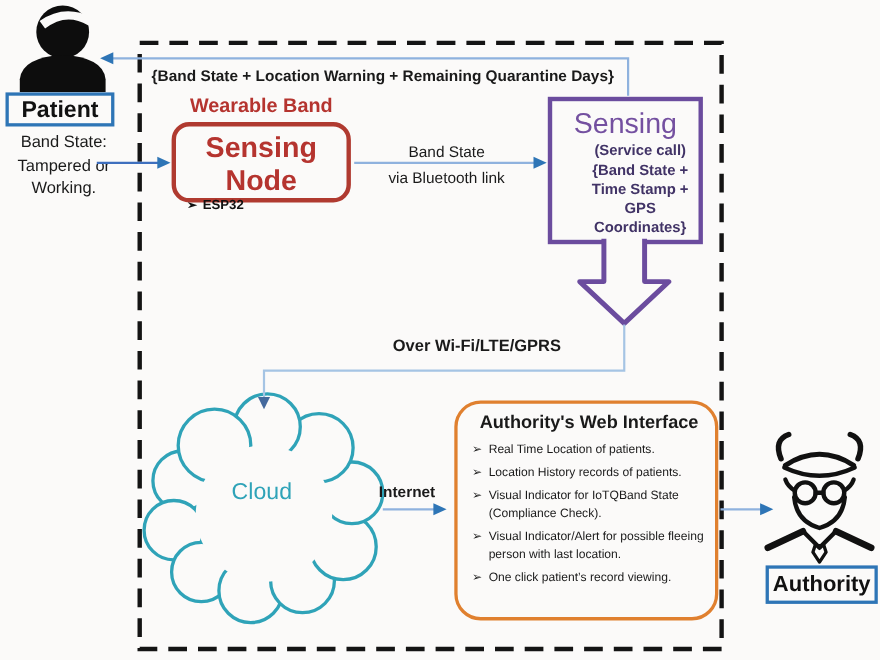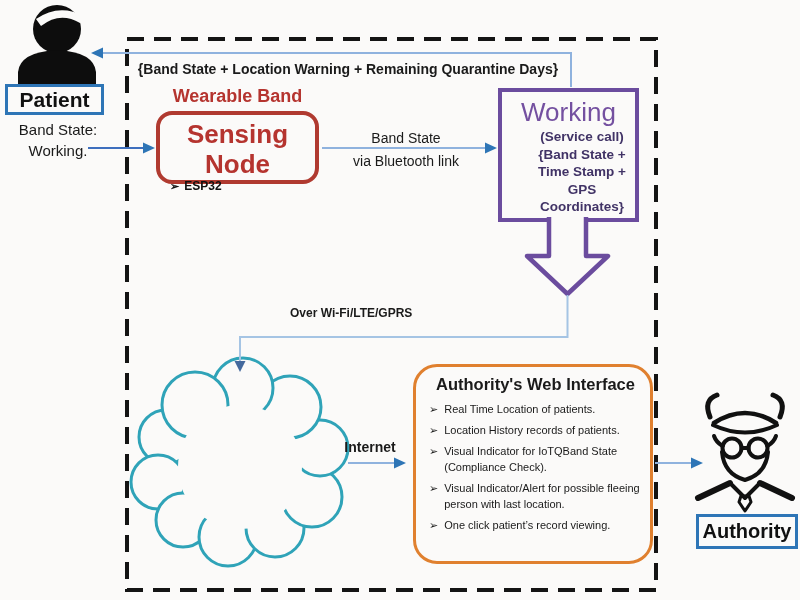--- a/index.html
+++ b/index.html
@@ -41,21 +41,21 @@
   .bt-label { width: 150px; text-align: center; font-size: 14px; line-height: 20px; }
 
   .android-box {
     width: 141px; height: 134px;
     border: 4px solid #6B4C9E;
     background: #FBFAF9; text-align: center;
   }
   .android-title { color: #7450A0; font-size: 26px; font-weight: 500; margin-top: 5px; }
   .android-line { color: #413366; font-size: 13.5px; font-weight: 600; line-height: 17.5px; padding-left: 27px; }
 
-  .wifi-label { width: 220px; text-align: left; font-size: 12px; font-weight: 600; }
+  .wifi-label { width: 220px; text-align: right; font-size: 15px; font-weight: 600; }
 
   .cloud-text { width: 130px; text-align: center; color: #2FA3B8; font-size: 21px; line-height: 29px; z-index: 3; }
   .internet-label { width: 64px; text-align: center; font-size: 14px; font-weight: 600; }
 
   .webui-box {
     width: 240px; height: 200px;
     border: 3px solid #E0802F; border-radius: 24px;
     background: #FBFAF9;
     padding: 8px 8px 4px 13px;
   }
@@ -92,50 +92,52 @@
     <path d="M4,82 L4,70 Q6,50 43,48 Q80,50 82,70 L82,82 Z" fill="#0d0d0d"></path>
   </svg>
 </div>
 
 <div class="abs node label-box" style="left:5px; top:84px; width:99px; height:31px;">
   <span>Patient</span>
 </div>
 
 <div class="abs node patient-state" style="left:2px; top:120px;">
   <div>Band State:</div>
+  <div>Tampered or</div>
   <div>Working.</div>
 </div>
 
 <div class="abs node feedback-label" style="left:133px; top:61px;">{Band State + Location Warning + Remaining Quarantine Days}</div>
 
 <div class="abs node wearable-label" style="left:156px; top:86px;">Wearable Band</div>
 
 <div class="abs node sensing-box" style="left:156px; top:111px;">
   <div class="sensing-title">Sensing Node</div>
   <div class="sensing-bullet">
     <span class="glyph">➢</span><span>ESP32</span>
   </div>
 </div>
 
 <div class="abs node bt-label" style="left:331px; top:128px;">
   <div>Band State</div>
   <div style="margin-top:3px;">via Bluetooth link</div>
 </div>
 
 <div class="abs node android-box" style="left:498px; top:88px;">
-  <div class="android-title">Working</div>
+  <div class="android-title">Sensing</div>
   <div class="android-line">(Service call)</div>
   <div class="android-line">{Band State +</div>
   <div class="android-line">Time Stamp +</div>
   <div class="android-line">GPS Coordinates}</div>
 </div>
 
 <div class="abs node wifi-label" style="left:290px; top:306px;">Over Wi-Fi/LTE/GPRS</div>
 
 <div class="abs cloud-text" style="left:173px; top:433px;">
+  <div>Cloud</div>
 </div>
 
 <div class="abs node internet-label" style="left:338px; top:439px;">Internet</div>
 
 <div class="abs node webui-box" style="left:413px; top:364px;">
   <div class="webui-title">Authority's Web Interface</div>
   <ul class="webui-list">
     <li>
       <span class="glyph">➢</span>
       <span class="btxt">Real Time Location of patients.</span>

